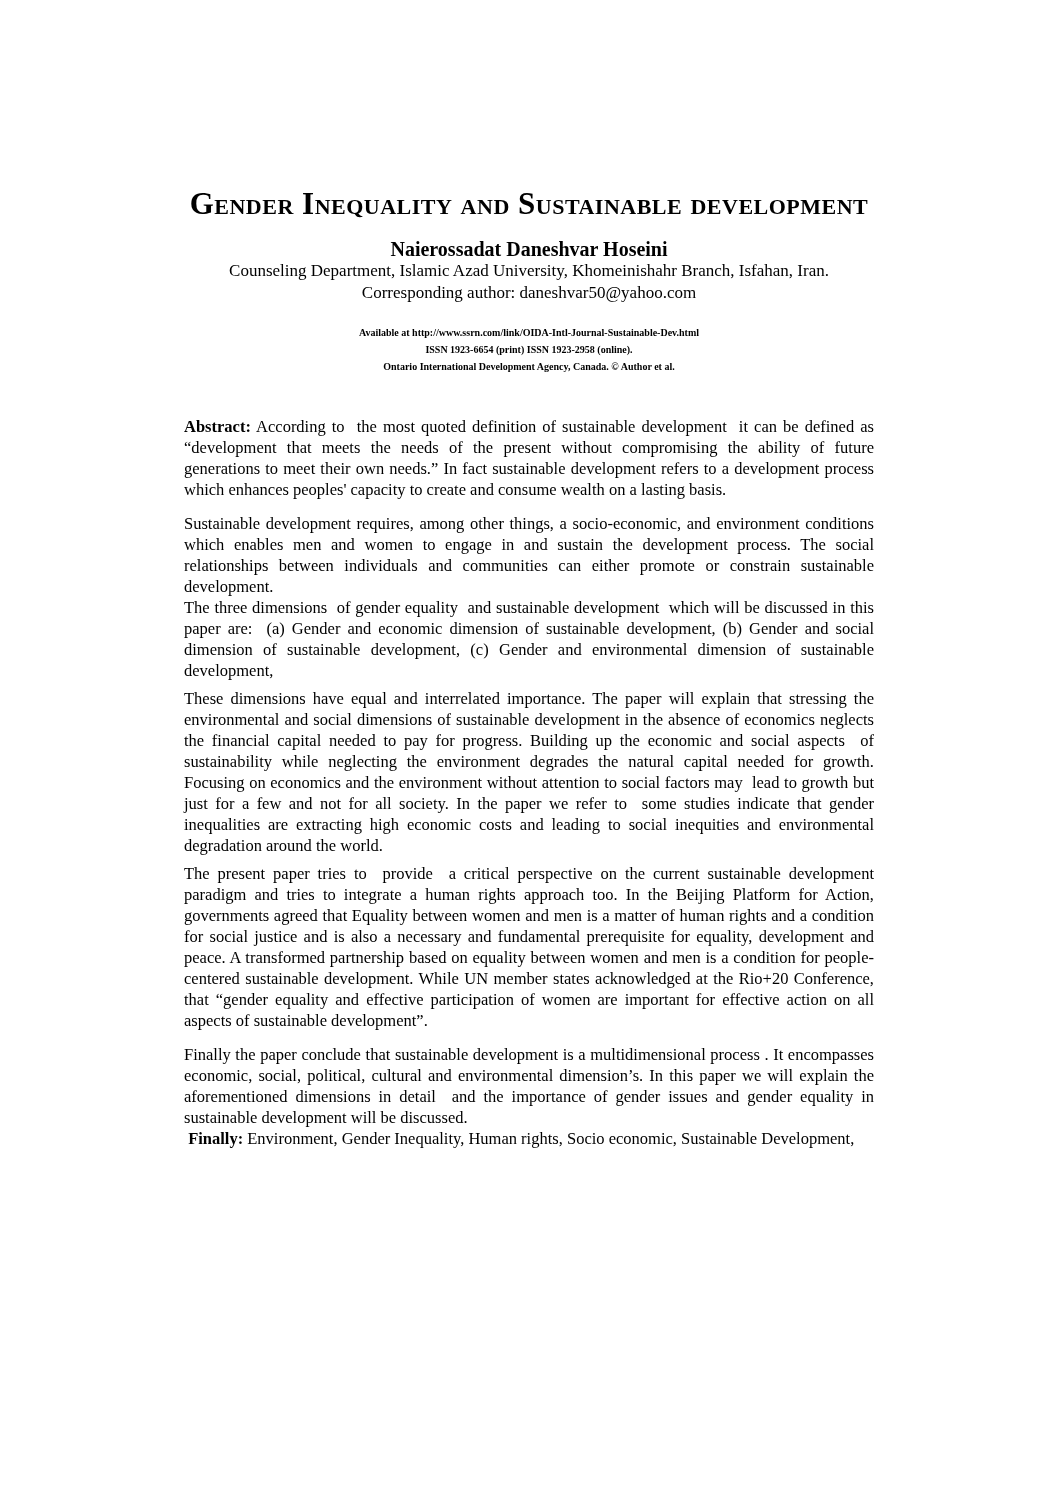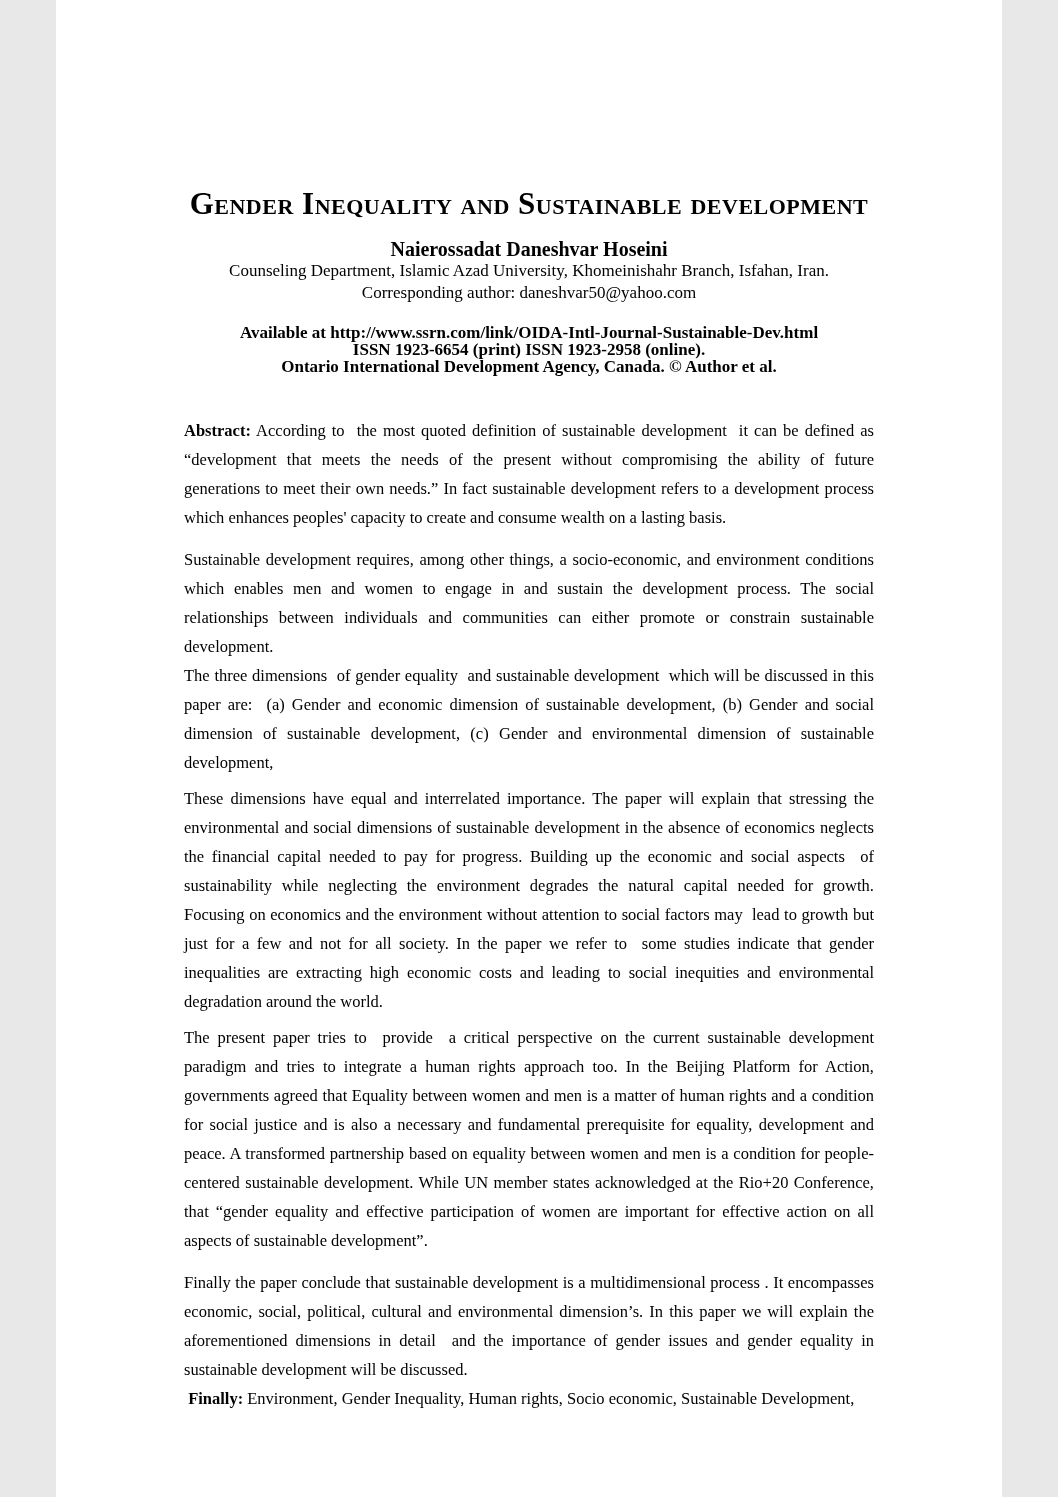--- a/index.html
+++ b/index.html
@@ -1,18 +1,18 @@
 <!DOCTYPE html>
 <html><head>
 <meta charset="utf-8">
 <style>
   html, body { margin: 0; padding: 0; background: #e8e8e8; }
   .page {
     position: relative;
-    width: 946px;
+    width: 1058px;
     height: 1497px;
     margin: 0 auto;
     background: #ffffff;
     color: #000000;
     font-family: "Liberation Serif", "DejaVu Serif", serif;
     overflow: hidden;
     box-sizing: border-box;
   }
   .header {
     text-align: center;
@@ -35,30 +35,30 @@
   .author-affiliation {
     font-size: 17px;
     line-height: 22px;
   }
   .corresponding-author {
     font-size: 17px;
     line-height: 22px;
   }
   .availability {
     margin-top: 20px;
-    font-size: 17px;
+    font-size: 10px;
     font-weight: bold;
     line-height: 17px;
   }
   .availability div { line-height: 17px; }
   .abstract-body {
     width: 690px;
     margin: 41px auto 0 auto;
     font-size: 16.5px;
-    line-height: 29px;
+    line-height: 21px;
     text-align: justify;
   }
   .abstract-body p {
     margin: 0 0 7px 0;
     white-space: pre-wrap;
   }
   .abstract-body p.tight { margin-bottom: 0; margin-top: 13px; }
   b.lead { font-weight: bold; }
 </style>
 </head>

